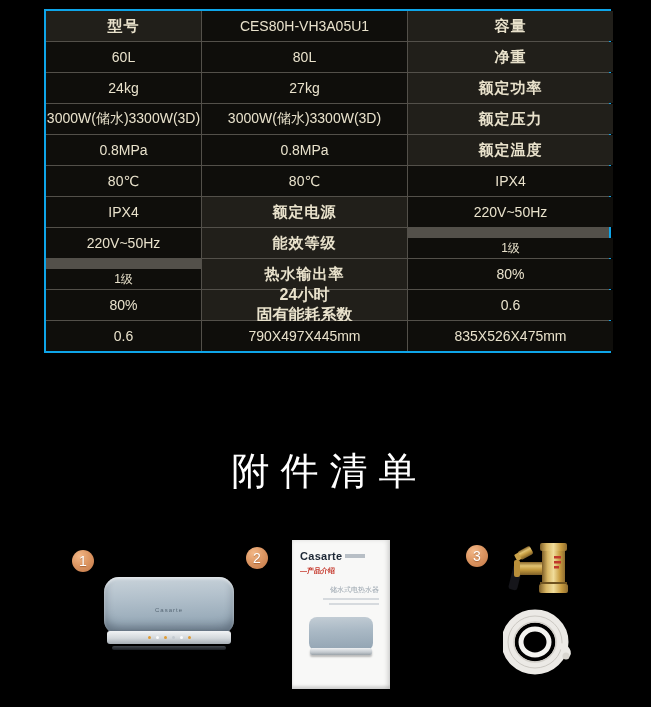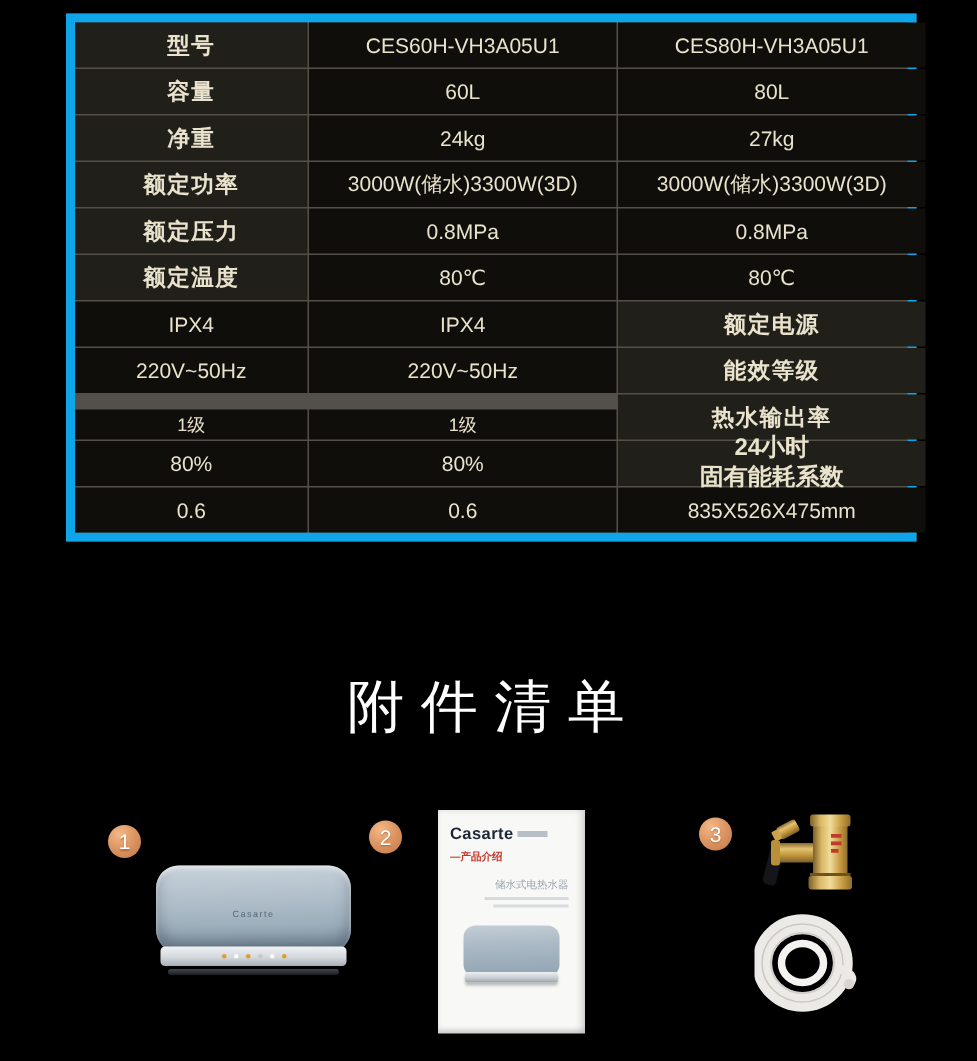--- a/index.html
+++ b/index.html
@@ -8,21 +8,21 @@
   .page {
     position:relative; width:651px; height:707px;
     background:#000; overflow:hidden; margin:0 auto;
   }
 
   
   .spec-table {
     position:absolute; left:44px; top:9px; width:567px;
     display:grid; grid-template-columns:155px 205px 205px;
     grid-auto-rows:30px; gap:1px;
-    background:#53504a; border:6px solid #0ea5e9;
+    background:#53504a; border:2px solid #0ea5e9;
   }
   .cell {
     display:flex; align-items:center; justify-content:center;
     color:#e9e2cc; text-align:center;
   }
   .lbl  { background:#211f1a; font-weight:700; font-size:15px; letter-spacing:1px; }
   .val  { background:#0f0e0b; font-size:14px; }
   .sm   { font-size:12px;margin-top:10px; }
   .two-line { font-size:16px; line-height:1.25; white-space:pre-line; letter-spacing:0; }
 
@@ -97,21 +97,20 @@
   .valve { position:absolute; left:504px; top:540px; }
   .hose  { position:absolute; left:503px; top:608px; }
 </style>
 </head>
 <body>
 
 <div class="page">
 
   <div class="spec-table">
     <div class="cell lbl">型号</div>
-    <div class="cell val">CES60H-VH3A05U1</div>
     <div class="cell val">CES80H-VH3A05U1</div>
 
     <div class="cell lbl">容量</div>
     <div class="cell val">60L</div>
     <div class="cell val">80L</div>
 
     <div class="cell lbl">净重</div>
     <div class="cell val">24kg</div>
     <div class="cell val">27kg</div>
 
@@ -140,20 +139,21 @@
 
     <div class="cell lbl">热水输出率</div>
     <div class="cell val">80%</div>
     <div class="cell val">80%</div>
 
     <div class="cell lbl two-line">24小时
 固有能耗系数</div>
     <div class="cell val">0.6</div>
     <div class="cell val">0.6</div>
 
+    <div class="cell val">790X497X445mm</div>
     <div class="cell val">835X526X475mm</div>
   </div>
 
   <div class="acc-title">附件清单</div>
 
   <div class="badge badge-1">1</div>
   <div class="badge badge-2">2</div>
   <div class="badge badge-3">3</div>
 
   <div class="heater">

